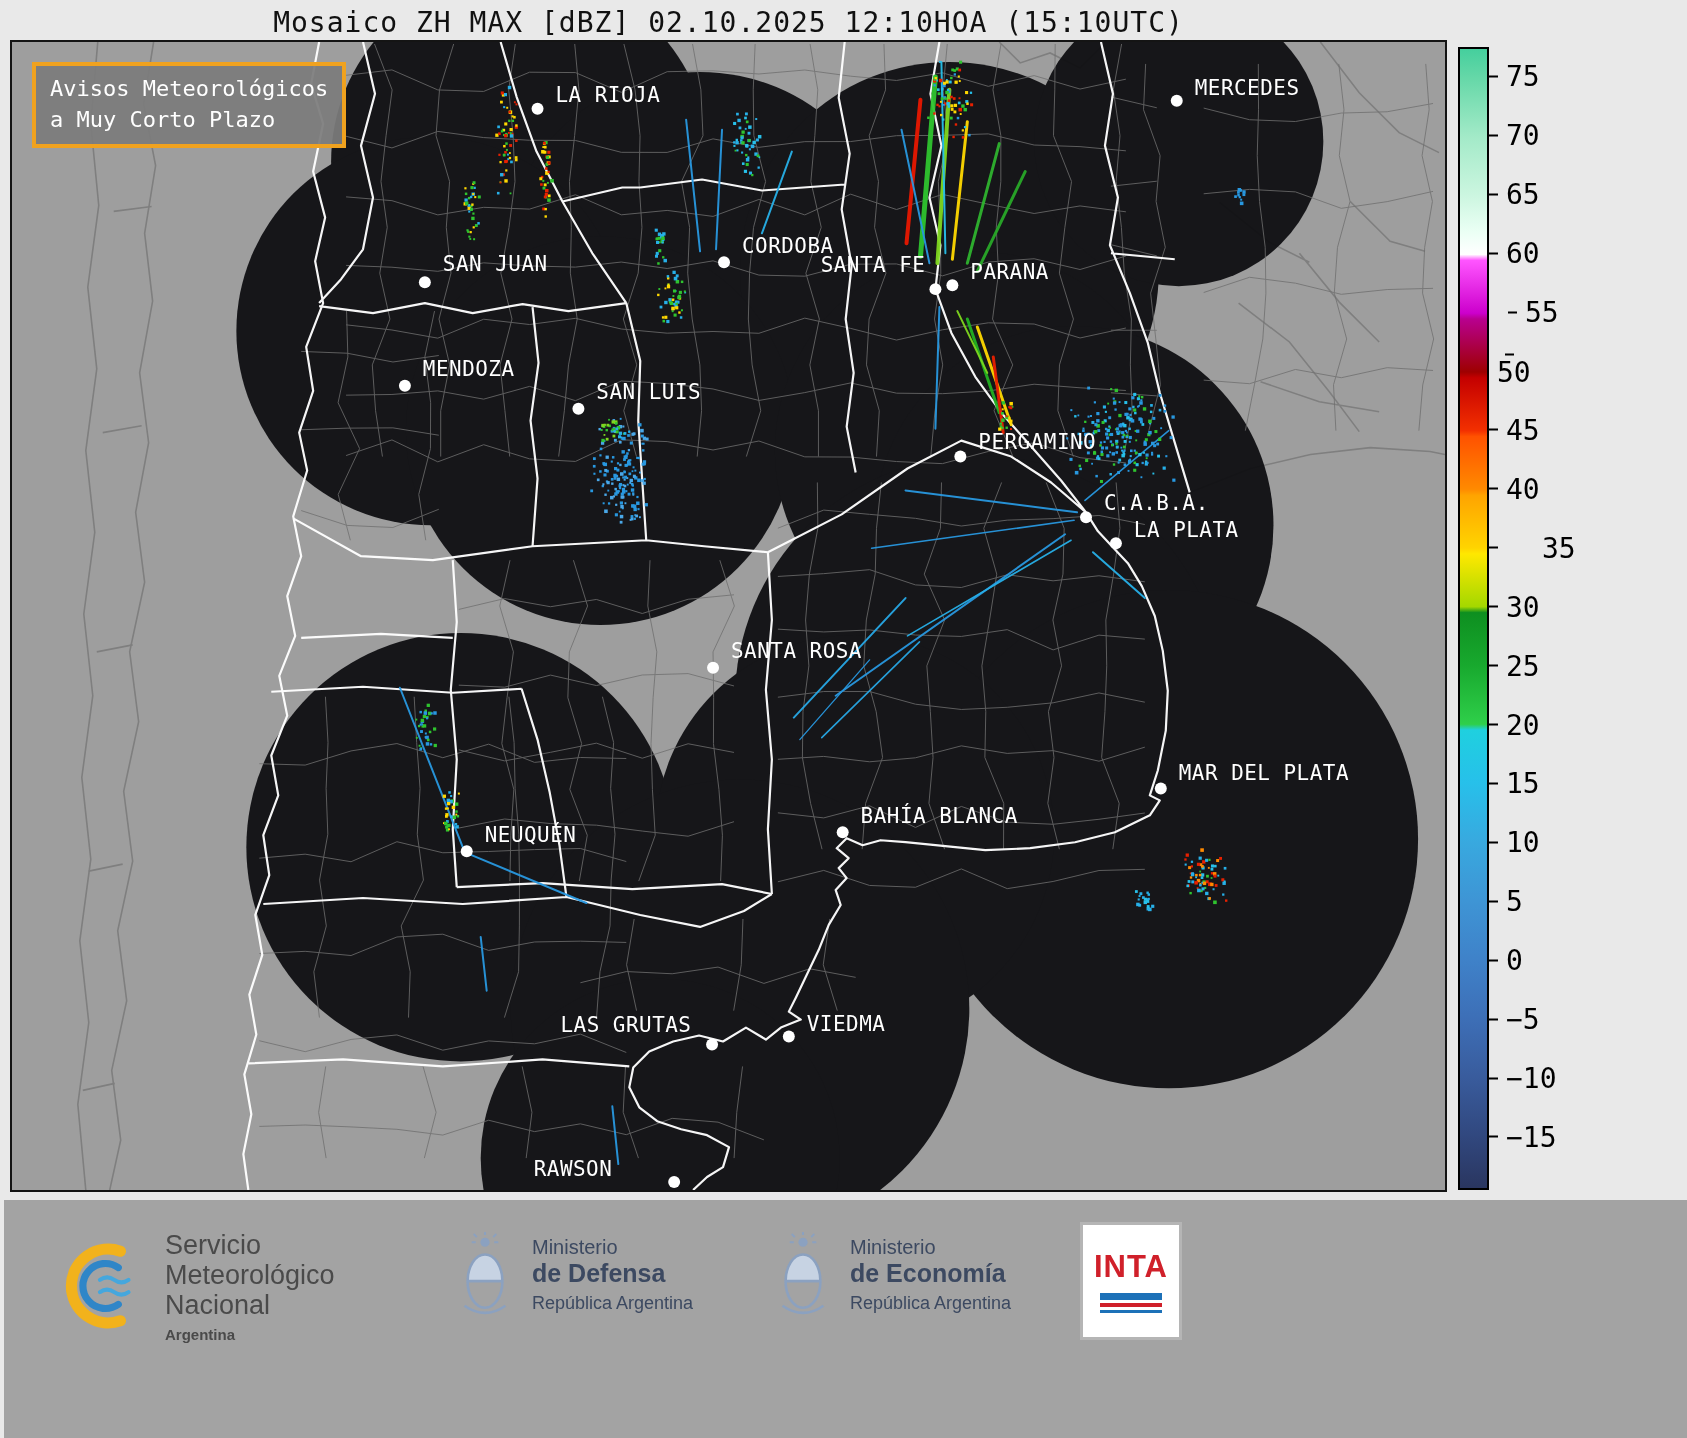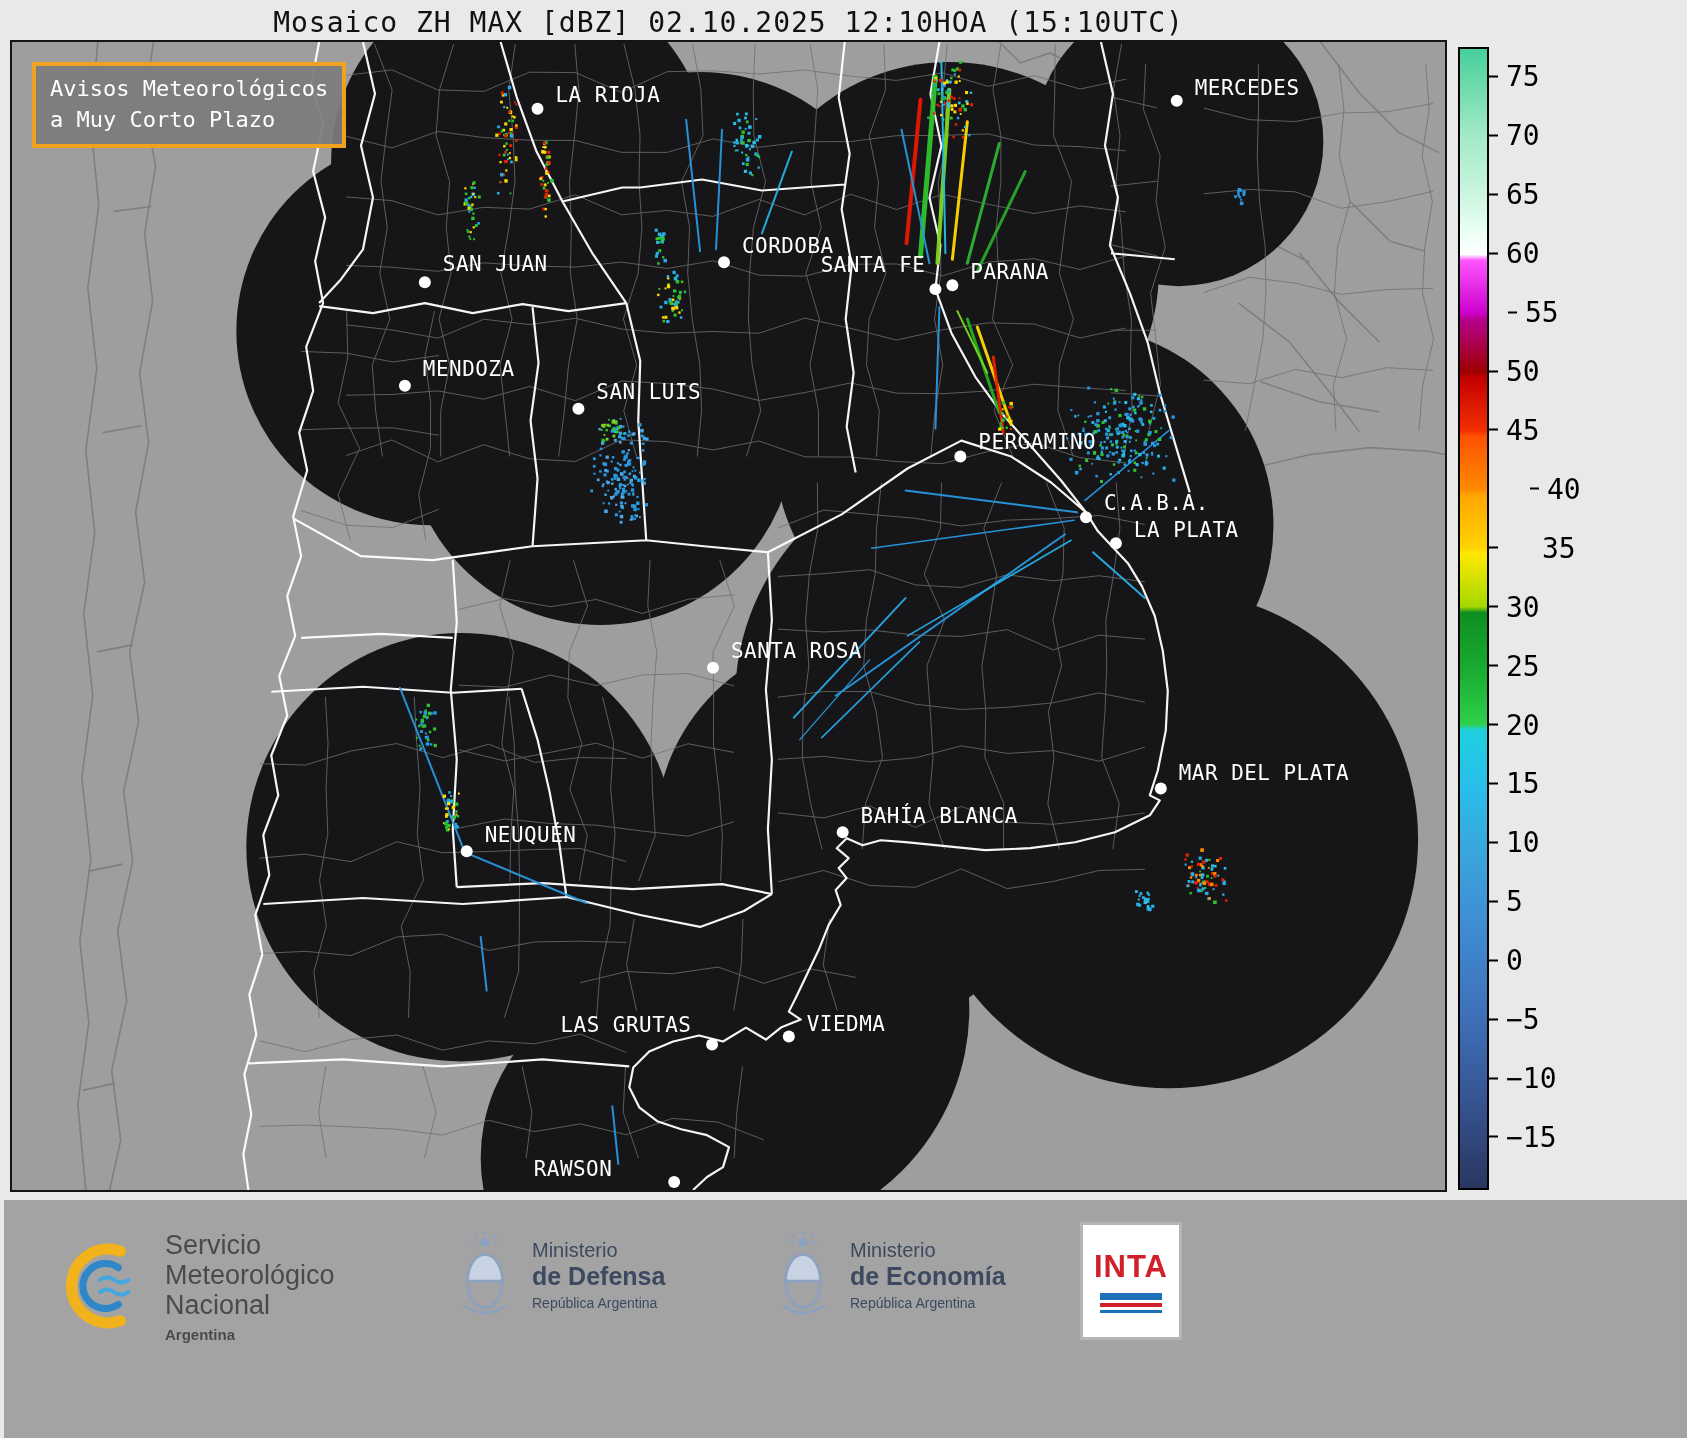--- a/index.html
+++ b/index.html
@@ -28,21 +28,21 @@
   .logo-block{position:absolute;display:flex;align-items:center;gap:16px;}
   .smn-block{left:55px;top:30px;}
   .smn-logo{width:90px;height:90px;}
   .smn-name{font-size:27px;color:#4a4a4a;line-height:1.12;font-weight:500;}
   .smn-country{font-size:15px;font-weight:bold;color:#4a4a4a;margin-top:5px;}
   .min-block-defensa{left:450px;top:32px;}
   .min-block-economia{left:768px;top:32px;}
   .emblem{width:62px;height:86px;}
   .min-title{font-size:20px;color:#3c4961;line-height:1.15;}
   .min-sub{font-size:25px;color:#3c4961;font-weight:bold;line-height:1.15;}
-  .min-caption{font-size:14px;color:#3c4961;margin-top:5px;}
+  .min-caption{font-size:18px;color:#3c4961;margin-top:5px;}
   .inta-block{left:1076px;top:22px;}
   .inta-box{width:96px;height:112px;border:3px solid #b5b5b5;background:#fff;
             display:flex;flex-direction:column;align-items:center;justify-content:center;gap:8px;}
   .inta-label{color:#d0202a;font-weight:bold;font-size:31px;letter-spacing:1px;
               font-family:"Liberation Sans",sans-serif;}
   .inta-stripes{display:flex;flex-direction:column;gap:3px;width:62px;}
   .inta-stripe-1{height:7px;background:#1d71b8;}
   .inta-stripe-2{height:4px;background:#d0202a;}
   .inta-stripe-3{height:3px;background:#1d71b8;}
 </style>
@@ -1136,29 +1136,29 @@
           <span class="ticklabel">65</span>
         </div>
         <div class="tick" style="top: 18.0412%;">
           <span class="tickmark"></span>
           <span class="ticklabel">60</span>
         </div>
         <div class="tick" style="top: 23.1959%; padding-left: 19px;">
           <span class="tickmark"></span>
           <span class="ticklabel">55</span>
         </div>
-        <div class="tick" style="top: 28.3505%;">
+        <div class="tick" style="top: 28.3505%; flex-direction: column;">
           <span class="tickmark"></span>
           <span class="ticklabel">50</span>
         </div>
         <div class="tick" style="top: 33.5052%;">
           <span class="tickmark"></span>
           <span class="ticklabel">45</span>
         </div>
-        <div class="tick" style="top: 38.6598%; padding-left: 41px;">
+        <div class="tick" style="top: 38.6598%;">
           <span class="tickmark"></span>
           <span class="ticklabel">40</span>
         </div>
         <div class="tick" style="top: 43.8144%; gap: 36px;">
           <span class="tickmark"></span>
           <span class="ticklabel">35</span>
         </div>
         <div class="tick" style="top: 48.9691%;">
           <span class="tickmark"></span>
           <span class="ticklabel">30</span>

